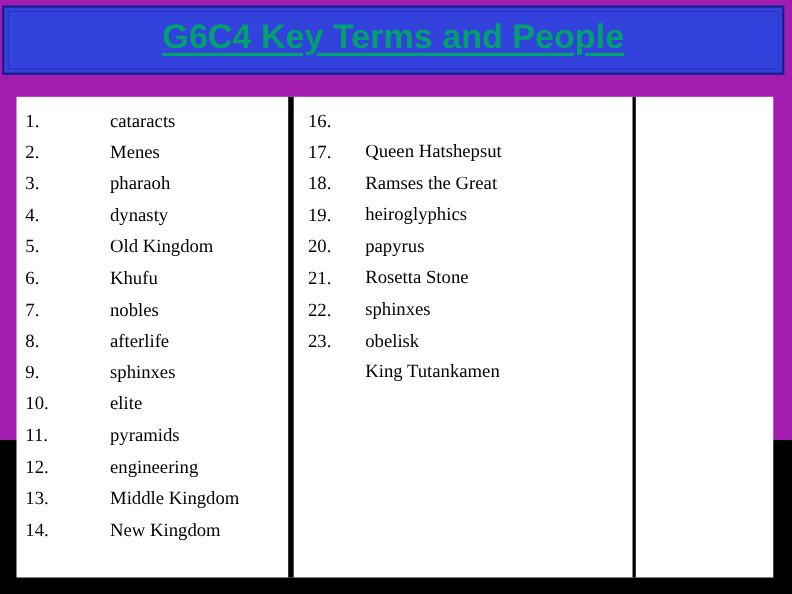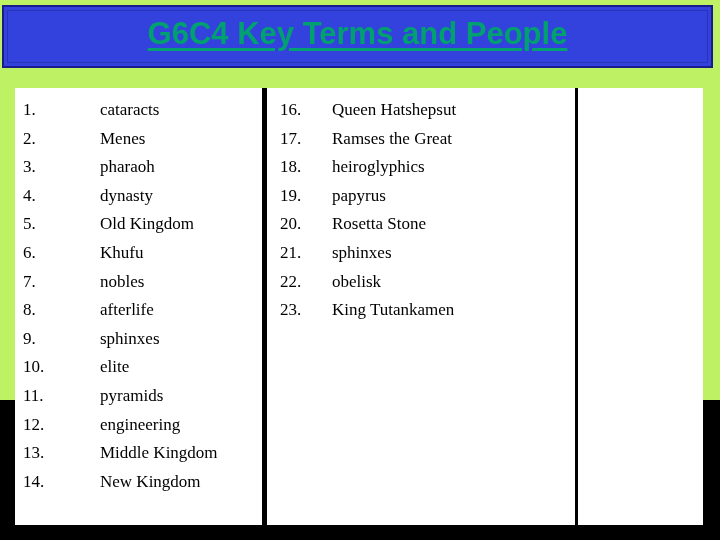--- a/index.html
+++ b/index.html
@@ -11,21 +11,21 @@
     width: 720px;
     height: 540px;
     overflow: hidden;
     font-family: "Liberation Serif", serif;
   }
 
   #slide {
     position: relative;
     width: 720px;
     height: 400px;
-    background: #bef264;
+    background: #a21caf;
   }
 
   
   #title-banner {
     position: absolute;
     left: 2px;
     top: 5px;
     width: 711px;
     height: 63px;
     background: #3341DD;
@@ -104,21 +104,21 @@
     font-size: 17px;
   }
 
   
   #col-1 .term-list { padding-left: 8px; }
   #col-1 .term-label { left: 49px; margin-left: 28px; }
 
   
   #col-2 .term-list { padding-left: 13px; }
   #col-2 .term-num  { width: 48px; }
-  #col-2 .term-label { left: 52px; }
+  #col-2 .term-label { left: 52px; margin-top: 28px; }
 </style>
 </head>
 <body>
 
 <div id="slide">
 
   <div id="title-banner">
     <div id="title-inner"></div>
     <div id="title-text">G6C4 Key Terms and People</div>
   </div>

